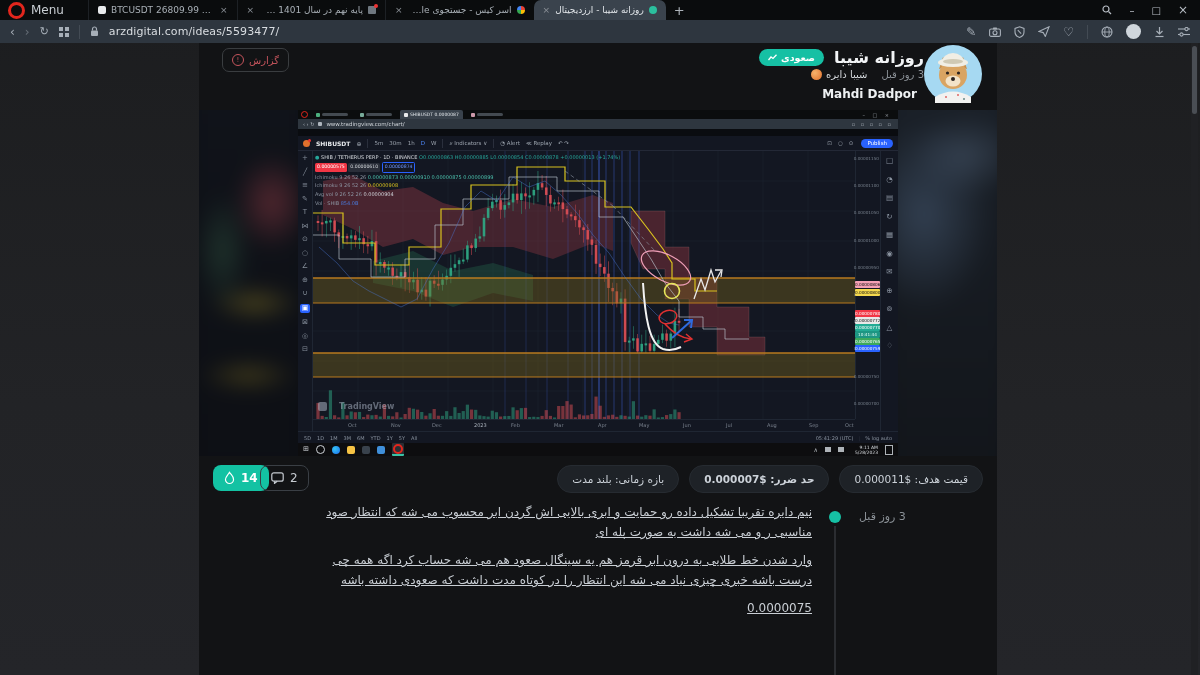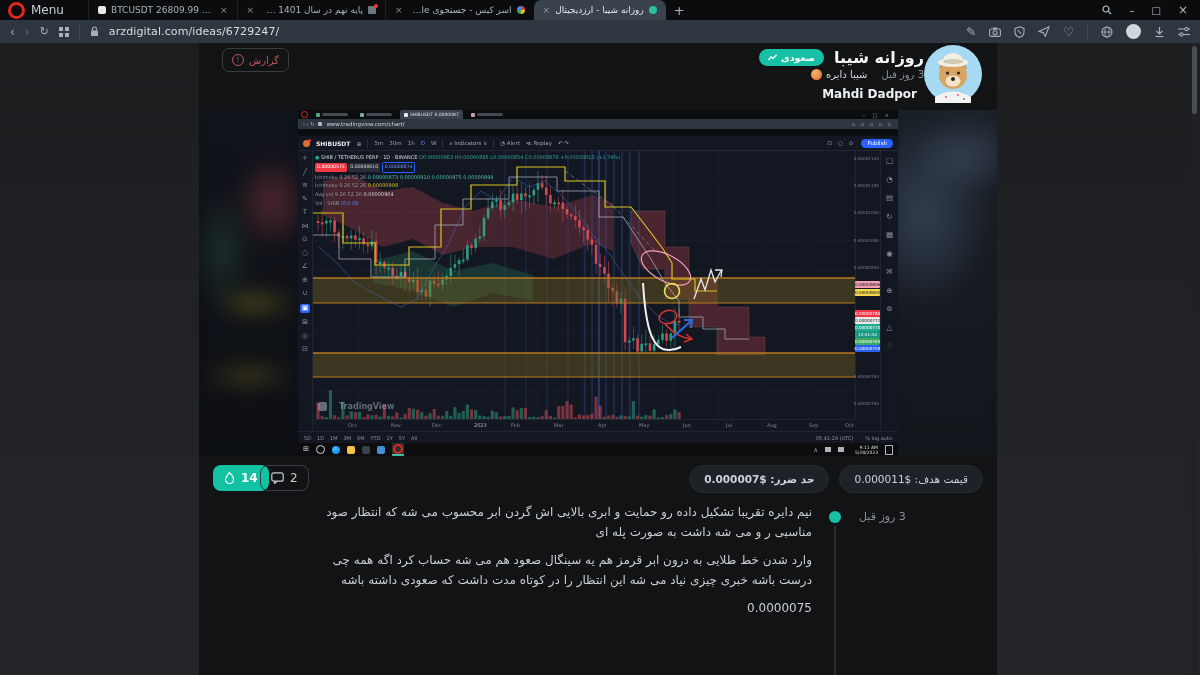--- a/index.html
+++ b/index.html
@@ -102,21 +102,21 @@
   .cmt-btn{left:61px;top:422px;height:26px;display:flex;align-items:center;gap:6px;border:1px solid #3a3f45;border-radius:8px;
     padding:0 10px;color:#c6cbd1;font-size:12px;box-sizing:border-box;}
   .pills{right:14px;top:422px;display:flex;flex-direction:row-reverse;gap:10px;}
   .pill{height:26px;line-height:26px;background:#1e2227;border:1px solid #262b31;border-radius:14px;padding:0 14px;
     color:#ccd2d9;font-size:10.5px;white-space:nowrap;}
   
   .tl-dot{left:630px;top:468px;width:12px;height:12px;border-radius:50%;background:#16c0a4;}
   .tl-line{left:635px;top:483px;width:1.5px;height:192px;background:#2b2d31;}
   .tl-ago{left:660px;top:467px;color:#8b9197;font-size:11px;}
   .body-txt{left:98px;top:459px;width:515px;direction:rtl;text-align:right;color:#c9ced4;font-size:12px;line-height:20px;}
-  .body-txt p{margin:0 0 8px;}
+  .body-txt p{margin:0 0 8px;text-decoration:underline;}
   .body-txt p.sp{margin-bottom:20px;}
   
   .sb-track{left:1191px;top:43px;width:7px;height:632px;background:#202124;}
   .sb-thumb{left:1192px;top:46px;width:5px;height:68px;background:#4a4e54;border-radius:3px;}
 </style>
 </head>
 <body>
 
 <div id="app">
 
@@ -158,21 +158,21 @@
   <div id="addrbar">
     <span class="aicon">‹</span>
     <span class="aicon dim">›</span>
     <span class="aicon" style="font-size:11px;">↻</span>
     <span class="grid4"></span>
     <span class="vsep"></span>
     <svg width="9" height="11" viewBox="0 0 9 11">
       <rect x="1" y="4.5" width="7" height="5.5" rx="1" fill="#a7afb8"></rect>
         <path d="M2.5 4.5 V3 a2 2 0 0 1 4 0 V4.5" fill="none" stroke="#a7afb8" stroke-width="1.2"></path>
       </svg>
-    <span class="url">arzdigital.com/ideas/6729247/</span>
+    <span class="url">arzdigital.com/ideas/5593477/</span>
     <div class="addr-right">
       <span class="aicon">✎</span>
       <svg width="12" height="10" viewBox="0 0 12 10">
         <rect x="0.6" y="2" width="10.8" height="7.4" rx="1.5" fill="none" stroke="#a7afb8" stroke-width="1.1"></rect>
           <circle cx="6" cy="5.7" r="2" fill="none" stroke="#a7afb8" stroke-width="1.1"></circle>
           <rect x="4" y="0.4" width="4" height="2" rx="0.6" fill="#a7afb8"></rect>
         </svg>
       <svg width="11" height="12" viewBox="0 0 11 12">
         <path d="M5.5 0.8 L10 2.4 V6 c0 3-2 4.6-4.5 5.4 C3 10.6 1 9 1 6 V2.4 Z" fill="none" stroke="#a7afb8" stroke-width="1.1"></path>
           <line x1="3.8" y1="4.2" x2="7.2" y2="7.6" stroke="#a7afb8" stroke-width="1.1"></line>
@@ -795,20 +795,21 @@
     <div class="cmt-btn ab">
       <svg width="13" height="12" viewBox="0 0 13 12">
         <rect x="0.8" y="0.8" width="11.4" height="8.4" rx="2" fill="none" stroke="#c6cbd1" stroke-width="1.2"></rect>
         <path d="M3.5 9.2 L3.5 11.4 L6.2 9.2" fill="none" stroke="#c6cbd1" stroke-width="1.2"></path>
         </svg>
       <span>2</span>
     </div>
     <div class="pills ab">
       <span class="pill" style="direction:rtl;">قیمت هدف: $0.000011</span>
       <span class="pill" style="direction:rtl;font-weight:bold;">حد ضرر: $0.000007</span>
+      <span class="pill" style="direction:rtl;">بازه زمانی: بلند مدت</span>
     </div>
 
     <div class="tl-dot ab"></div>
     <div class="tl-line ab"></div>
     <div class="tl-ago ab" style="direction:rtl;">3 روز قبل</div>
 
     <div class="body-txt ab">
       <p>نیم دایره تقریبا تشکیل داده رو حمایت و ابری بالایی اش گردن ابر محسوب می شه که انتظار صود مناسبی ر و می شه داشت به صورت پله ای</p>
       <p>وارد شدن خط طلایی به درون ابر قرمز هم یه سینگال صعود هم می شه حساب کرد اگه همه چی درست باشه خبری چیزی نیاد می شه این انتظار را در کوتاه مدت داشت که صعودی داشته باشه</p>
       <p>0.0000075</p>

